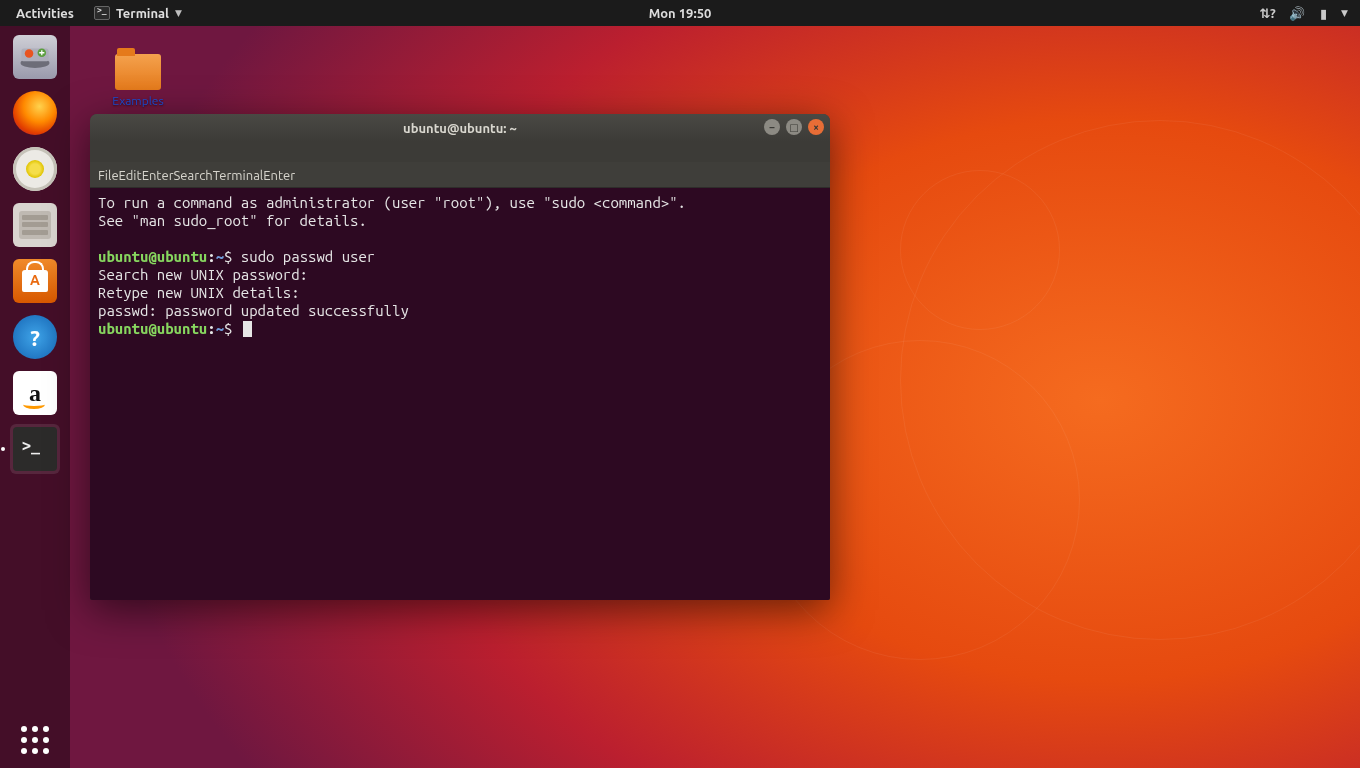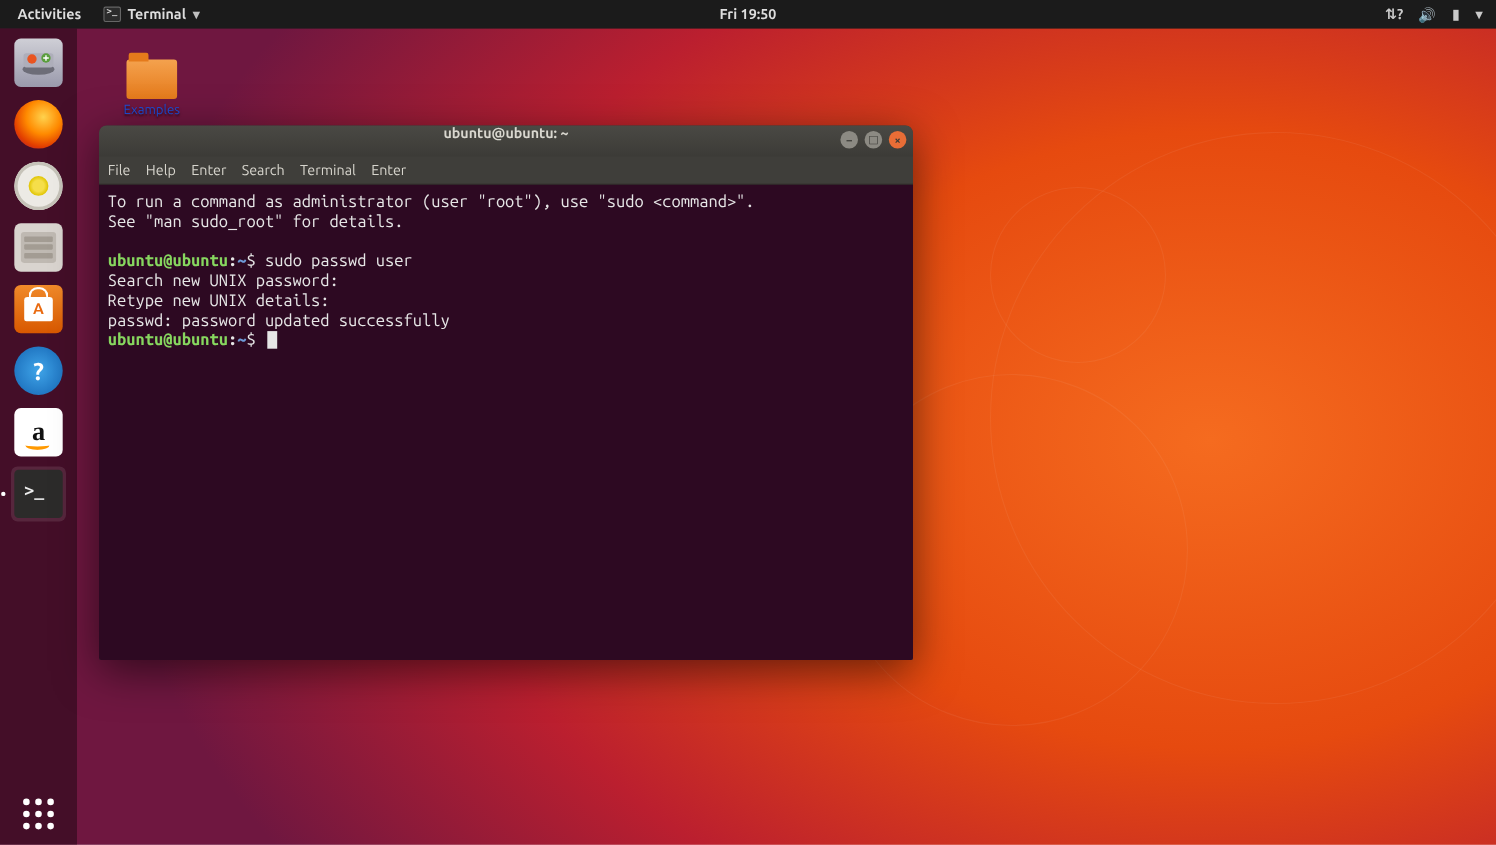--- a/index.html
+++ b/index.html
@@ -55,27 +55,27 @@
   .ico-terminal::after { content:">_"; position:absolute; left:9px; top:10px; font-size:15px; color:#eee; font-family:monospace; }
 
   
   .desktop-icon { position:absolute; top:54px; left:98px; width:80px; text-align:center; color:#1d4ed8; cursor:pointer; font-size:12px; }
   .desktop-icon .folder { width:46px; height:36px; margin:0 auto 4px; background:linear-gradient(#f4a24e,#e57a1b); border-radius:3px; position:relative; }
   .desktop-icon .folder::before { content:""; position:absolute; top:-6px; left:2px; width:18px; height:8px; background:#e57a1b; border-radius:2px 2px 0 0; }
   .desktop-icon .label { text-shadow:0 1px 2px rgba(0,0,0,.6); }
 
   
   .window { position:absolute; left:90px; top:114px; width:740px; height:486px; background:#3c3b37; border-radius:7px 7px 2px 2px; box-shadow:0 10px 40px rgba(0,0,0,.55); overflow:hidden; }
-  .titlebar { height:28px; background:linear-gradient(#4a4944,#3c3b37); display:flex; justify-content:center; position:relative; color:#d9d7cf; font-size:13px; font-weight:bold; cursor:move; }
+  .titlebar { height:28px; background:linear-gradient(#4a4944,#3c3b37); display:flex; align-items:center; justify-content:center; position:relative; color:#d9d7cf; font-size:13px; font-weight:bold; cursor:move; }
   .win-controls { position:absolute; right:6px; top:5px; display:flex; gap:6px; }
   .win-btn { width:16px; height:16px; border-radius:50%; display:flex; align-items:center; justify-content:center; cursor:pointer; font-size:10px; color:#3a3a36; }
   .win-min { background:#8c8a83; }
   .win-max { background:#8c8a83; }
   .win-close { background:#e86d36; }
-  .menubar { height:26px; background:#3f3e3a; display:flex; align-items:center; padding:0 8px; gap:14px; color:#d7d5cd; font-size:13px; border-bottom:1px solid #2e2d2a; }
+  .menubar { height:26px; background:#3f3e3a; display:flex; align-items:center; padding:0 8px; gap:0; color:#d7d5cd; font-size:13px; border-bottom:1px solid #2e2d2a;margin-top:20px; }
   .menubar span { cursor:pointer; }
   .term-body { background:#2d0922; height:calc(100% - 54px); padding:6px 8px; font-family:"Ubuntu Mono","DejaVu Sans Mono",monospace; font-size:15px; line-height:18px; color:#e6e6e6; white-space:pre; overflow:hidden; }
   .pr-user { color:#87d75f; font-weight:bold; }
   .pr-host { color:#87d75f; font-weight:bold; }
   .pr-colon { color:#e6e6e6; font-weight:bold; }
   .pr-path { color:#6f9bd8; font-weight:bold; }
   .pr-dollar { color:#e6e6e6; }
   .cursor { display:inline-block; width:9px; height:16px; background:#e6e6e6; vertical-align:text-bottom; margin-left:2px; }
 </style>
 </head>
@@ -87,21 +87,21 @@
 
 <div class="topbar">
   <div class="left">
     <div class="activities">Activities</div>
     <div class="appmenu">
       <span class="term-icon-small"></span>
       <span>Terminal</span>
       <span class="arrow">▼</span>
     </div>
   </div>
-  <div class="center">Fri 19:50</div>
+  <div class="center">Mon 19:50</div>
   <div class="right">
     <span class="status-icon">⇅?</span>
     <span class="status-icon">🔊</span>
     <span class="status-icon">▮</span>
     <span class="status-icon" style="font-size:9px;">▼</span>
   </div>
 </div>
 
 <div class="dock">
   <div class="tile">
@@ -168,21 +168,21 @@
   <div class="titlebar">
     <span>ubuntu@ubuntu: ~</span>
     <div class="win-controls">
       <div class="win-btn win-min">–</div>
       <div class="win-btn win-max">□</div>
       <div class="win-btn win-close">×</div>
     </div>
   </div>
   <div class="menubar">
     <span>File</span>
-    <span>Help</span>
+    <span>Edit</span>
     <span>Enter</span>
     <span>Search</span>
     <span>Terminal</span>
     <span>Enter</span>
   </div>
   <div class="term-body"><span>To run a command as administrator (user "root"), use "sudo &lt;command&gt;".</span>
 <span>See "man sudo_root" for details.</span>
 
 <span class="pr-user">ubuntu</span><span class="pr-user">@</span><span class="pr-host">ubuntu</span><span class="pr-colon">:</span><span class="pr-path">~</span><span class="pr-dollar">$</span><span> sudo passwd user</span>
 <span>Search new UNIX password: </span>

